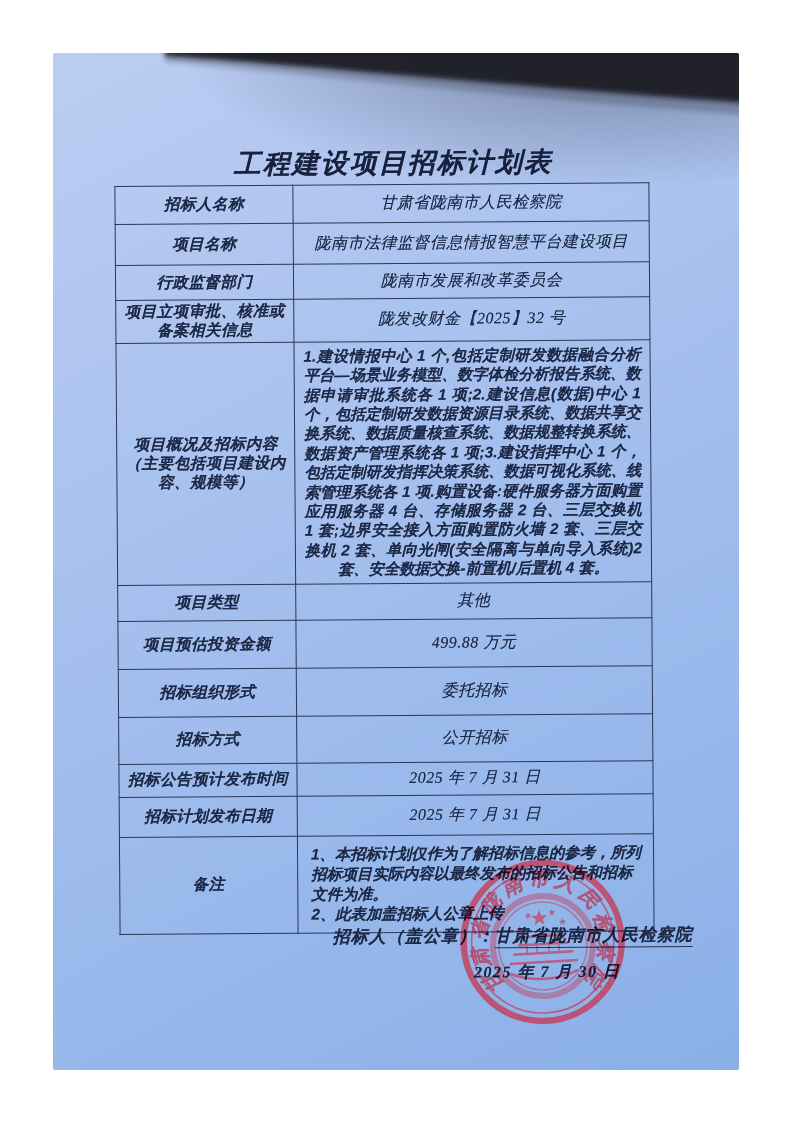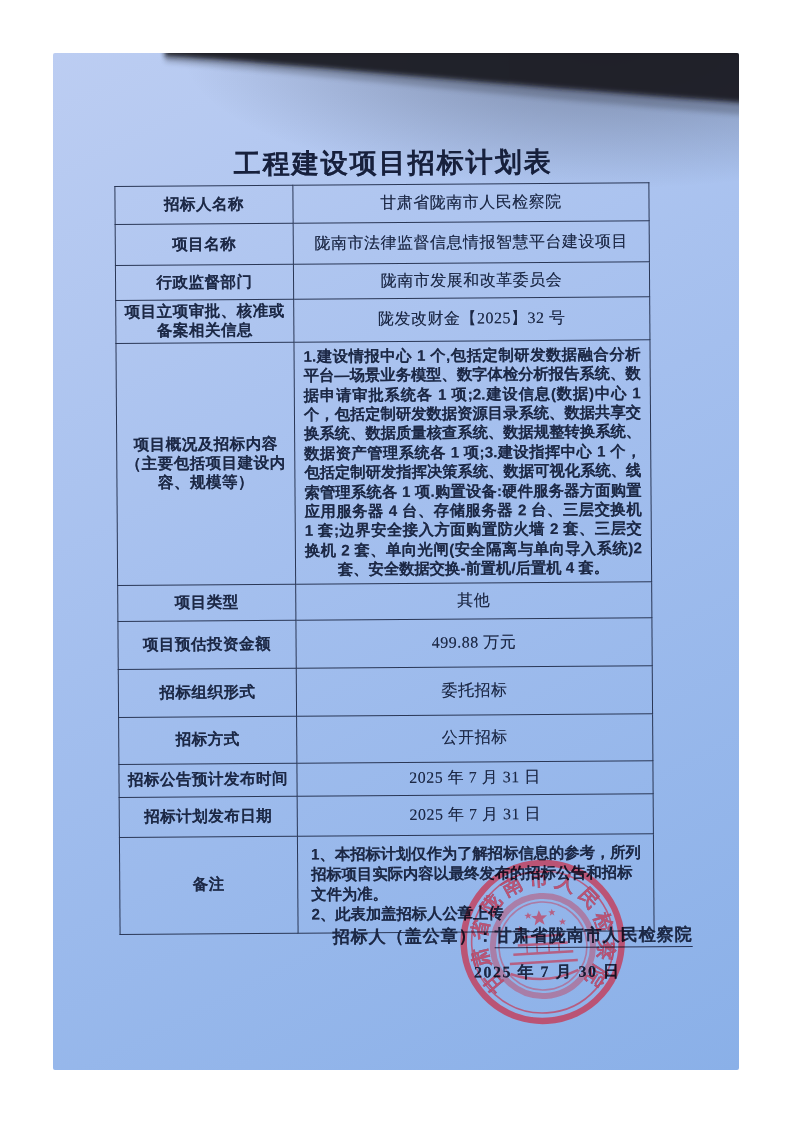--- a/index.html
+++ b/index.html
@@ -17,21 +17,21 @@
   .page{
     position:relative;width:793px;height:1122px;background:var(--page-margin);
     overflow:hidden;font-family:"Liberation Serif","DejaVu Serif",serif;
   }
   
   .photo{
     position:absolute;left:53px;top:53px;width:686px;height:1017px;
     background:
       radial-gradient(90% 200px at 80% 0px, rgba(50,55,72,.45), rgba(50,55,72,0) 68%),
       linear-gradient(153deg, var(--paper-light) 0%, var(--paper-blue) 46%, var(--paper-deep) 100%);
-    overflow:hidden;border-radius:2px;
+    overflow:hidden;border-radius:2px;font-style:italic;
   }
   .paper-edge{position:absolute;top:0;left:0;pointer-events:none;}
   .content{
     position:absolute;inset:0;transform:rotate(-0.4deg);
     color:var(--ink-navy);
     text-shadow:0 0 .6px rgba(22,32,64,.55);
   }
   .doc-title{
     position:absolute;top:92px;left:0;right:0;text-align:center;
     font-family:"Liberation Sans","DejaVu Sans",sans-serif;

